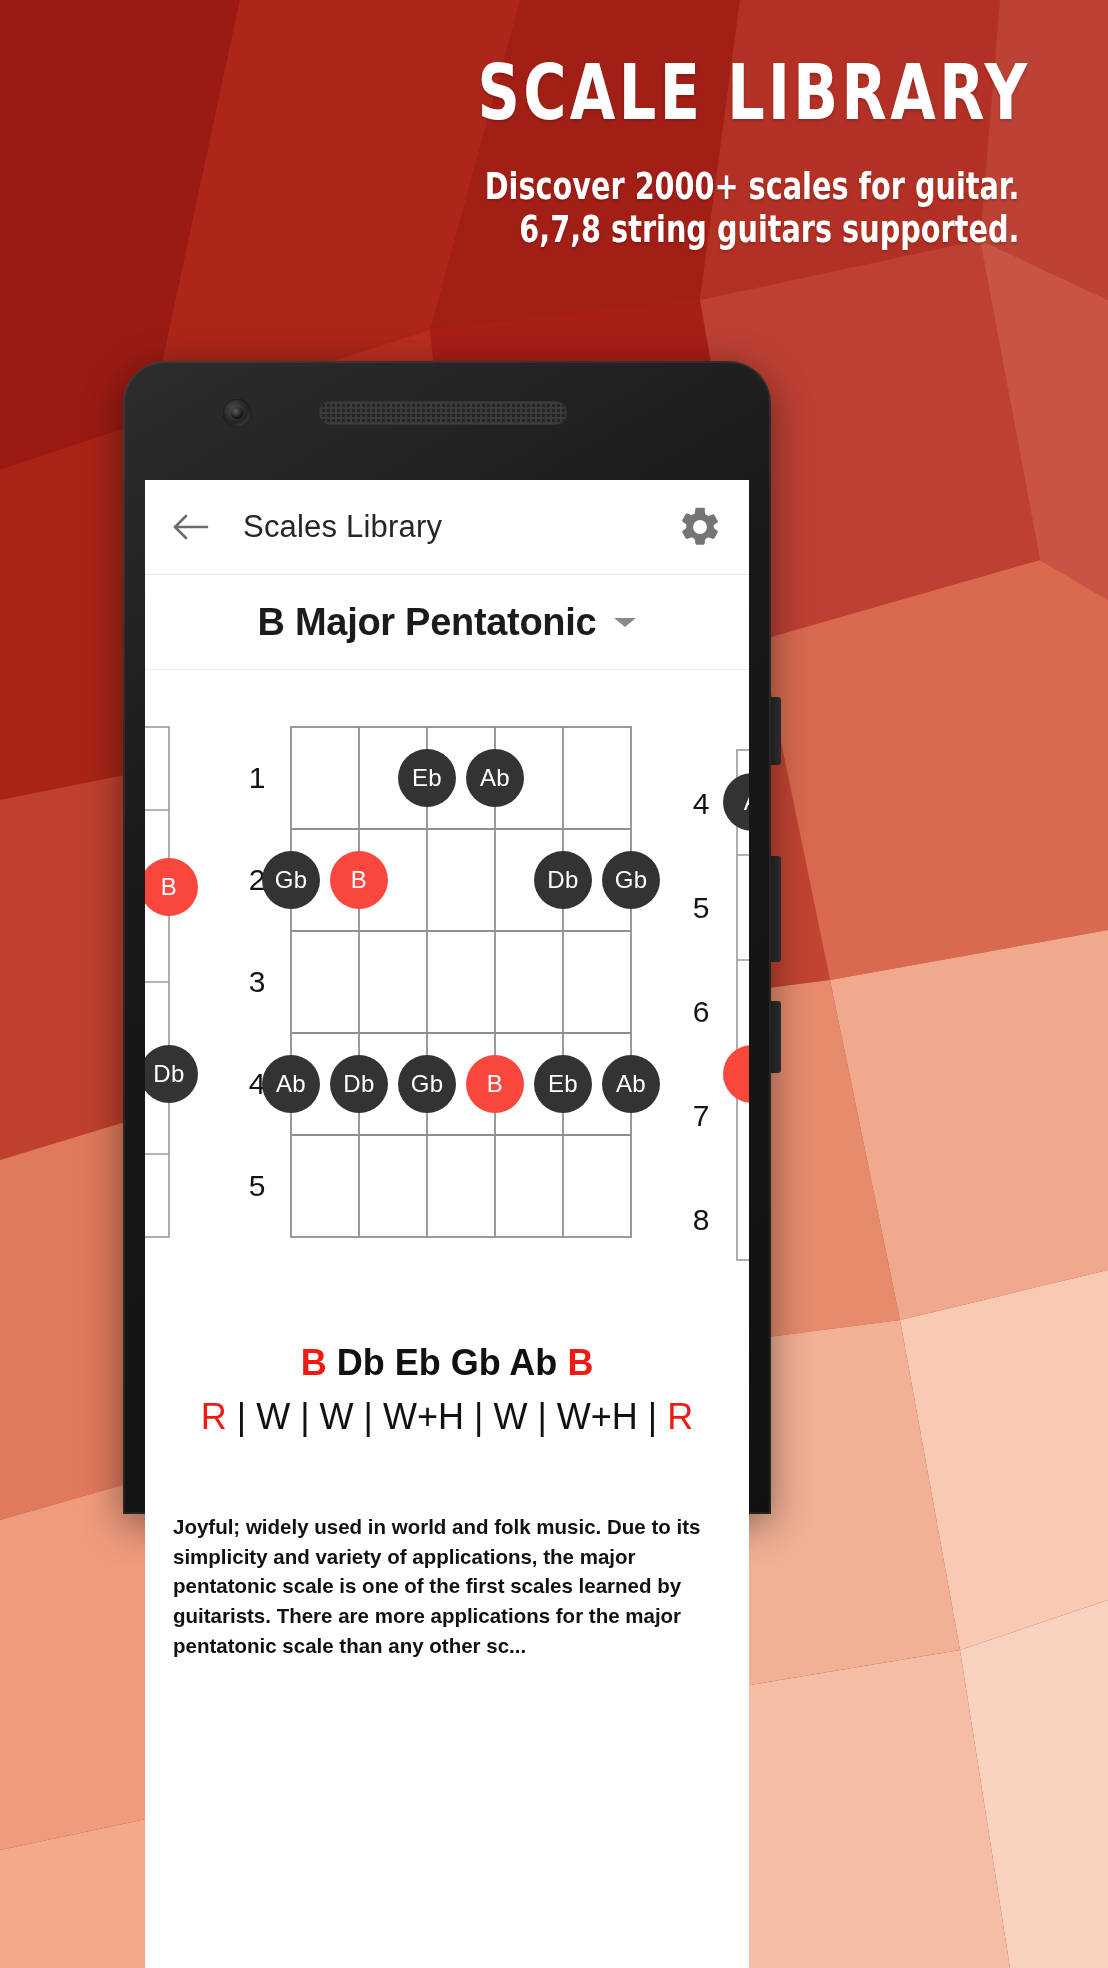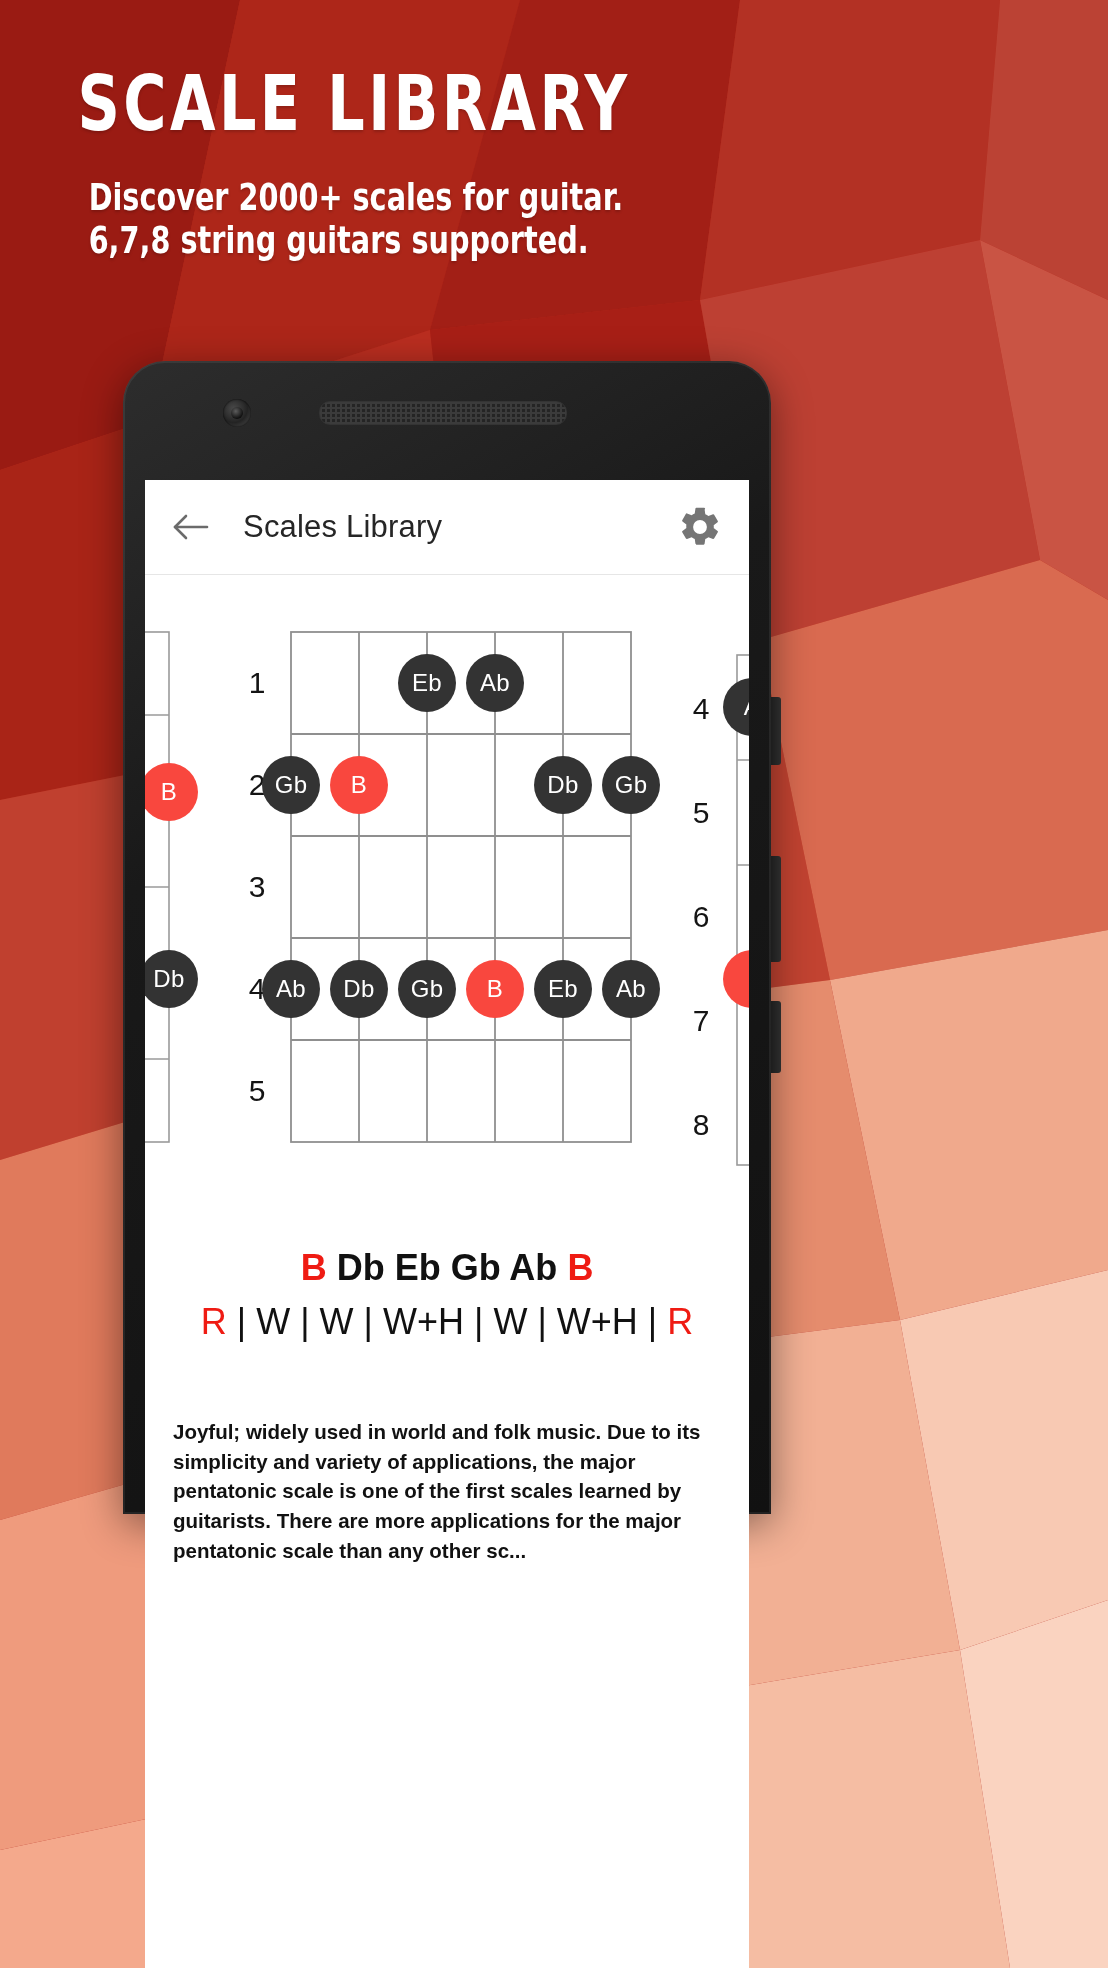--- a/index.html
+++ b/index.html
@@ -3,21 +3,21 @@
 <meta charset="utf-8">
 <style>
   html,body{margin:0;padding:0;}
   body{
     width:1108px;height:1968px;overflow:hidden;position:relative;
     font-family:"Liberation Sans", sans-serif;background:#9e1e16;
   }
   
   #bg{position:absolute;inset:0;z-index:0;}
   
-  .hero{position:absolute;left:0;right:0;top:66px;z-index:5;text-align:left;}
+  .hero{position:absolute;left:0;right:0;top:55px;z-index:5;text-align:right;}
   .hero-title{
     font-family:"DejaVu Sans Condensed","Liberation Sans Narrow","Liberation Sans",sans-serif;
     font-weight:bold;color:#ffffff;font-size:76px;letter-spacing:4px;
     line-height:1.0;transform:scaleX(0.86);transform-origin:center;
     text-shadow:0 2px 3px rgba(0,0,0,.18);
   }
   .hero-sub{
     margin-top:34px;
     font-family:"DejaVu Sans Condensed","Liberation Sans Narrow","Liberation Sans",sans-serif;
     font-weight:bold;color:#ffffff;font-size:38px;line-height:1.14;
@@ -164,20 +164,24 @@
         </svg>
       </div>
       <div class="appbar-title">Scales Library</div>
       <div class="gear">
         <svg width="46" height="46" viewBox="0 0 24 24">
           <path fill="#757575" d="M19.14 12.94a7.4 7.4 0 0 0 .06-.94 7.4 7.4 0 0 0-.06-.94l2.03-1.58a.49.49 0 0 0 .12-.61l-1.92-3.32a.48.48 0 0 0-.59-.22l-2.39.96a7.03 7.03 0 0 0-1.62-.94l-.36-2.54A.47.47 0 0 0 13.93 2h-3.84a.47.47 0 0 0-.47.4l-.36 2.55c-.59.24-1.13.56-1.62.94l-2.39-.96a.48.48 0 0 0-.59.22L2.74 8.47a.48.48 0 0 0 .12.61l2.03 1.58a7.6 7.6 0 0 0 0 1.88l-2.03 1.58a.49.49 0 0 0-.12.61l1.92 3.32c.12.22.38.3.59.22l2.39-.96c.5.38 1.03.7 1.62.94l.36 2.55c.4.27.24.4.47.4h3.84c.24 0 .44-.17.47-.4l.36-2.55c.59-.24 1.12-.56 1.62-.94l2.39.96c.22.08.47 0 .59-.22l1.92-3.32a.48.48 0 0 0-.12-.61l-2.03-1.58zM12 15.6A3.6 3.6 0 1 1 12 8.4a3.6 3.6 0 0 1 0 7.2z"></path>
         </svg>
       </div>
     </div>
 
+    <div class="scale-head">
+      <span class="scale-name">B Major Pentatonic</span>
+      <span class="caret"></span>
+    </div>
 
     <div class="board-wrap">
       <svg class="board" viewBox="0 0 604 600">
 
         <g stroke="#9a9a9a" stroke-width="1.6" fill="none">
           <rect x="-58" y="57" width="82" height="510"></rect>
           <line x1="-58" y1="140" x2="24" y2="140"></line>
           <line x1="-58" y1="226" x2="24" y2="226"></line>
           <line x1="-58" y1="312" x2="24" y2="312"></line>
           <line x1="-58" y1="398" x2="24" y2="398"></line>

